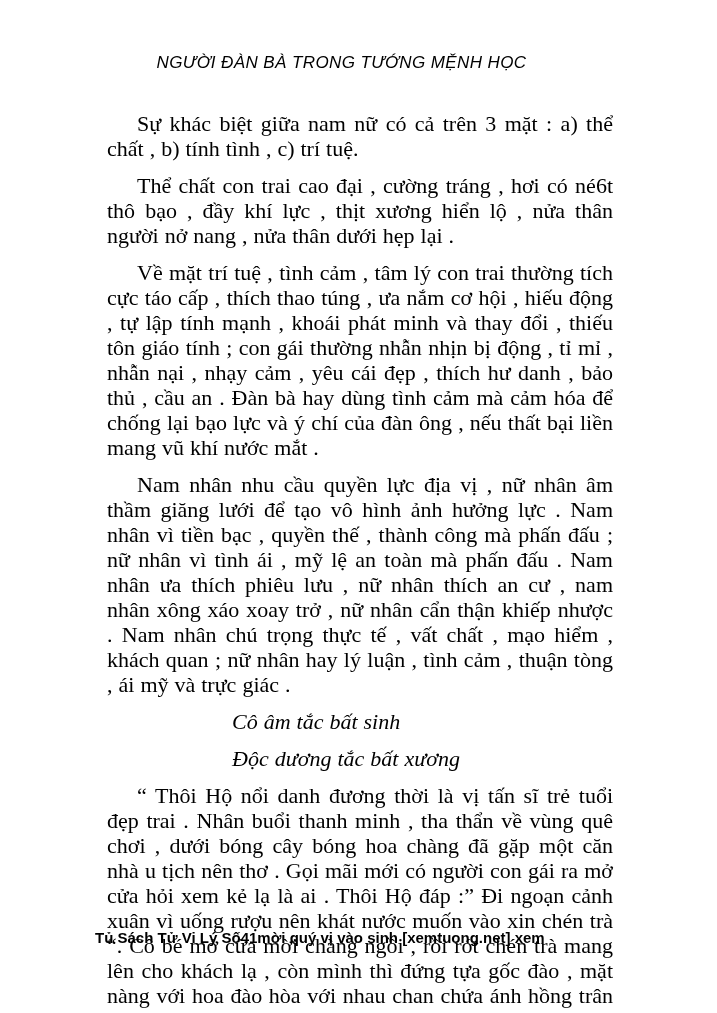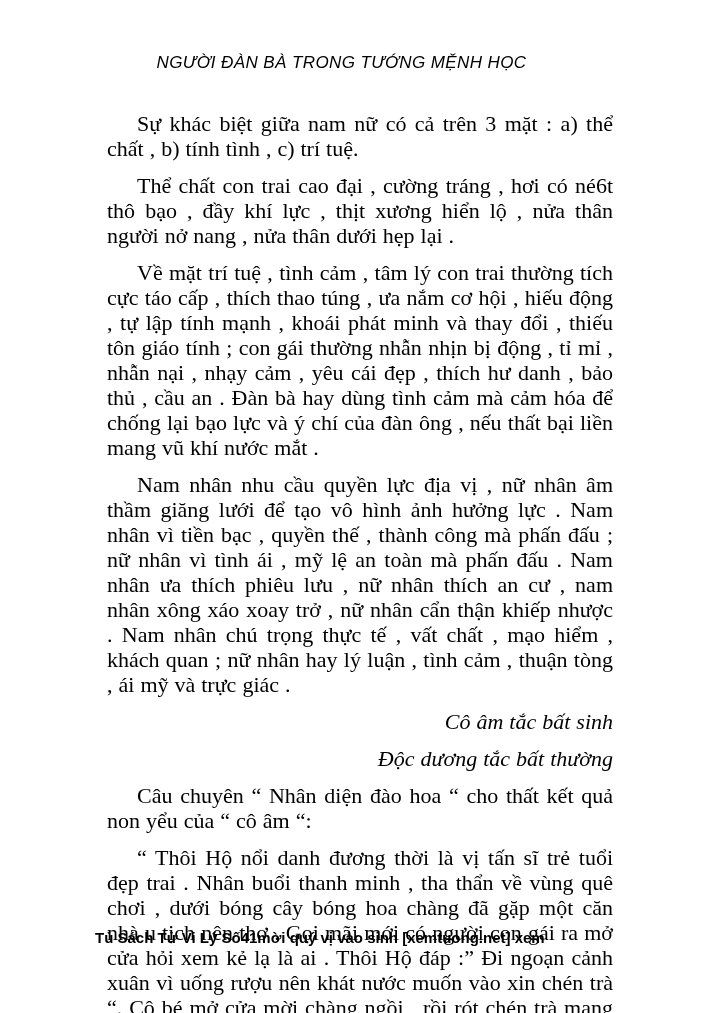--- a/index.html
+++ b/index.html
@@ -33,21 +33,21 @@
   }
   .para {
     margin: 12px;
     font-size: 22px;
     line-height: 25px;
     text-align: justify;
     text-indent: 30px;
     word-spacing: 0.5px;
   }
   .para.verse {
-    text-align: right;
+    text-align: left;
     text-indent: 0;
     padding-left: 125px;
     font-style: italic;
   }
   .footer {
     position: absolute;
     left: 95px;
     right: 18px;
     top: 929px;
     display: flex;
@@ -64,22 +64,21 @@
 <body>
 
 <div class="page-title">NGƯỜI ĐÀN BÀ TRONG TƯỚNG MỆNH HỌC</div>
 
 <div class="body-col">
     <p class="para normal">Sự khác biệt giữa nam nữ có cả trên 3 mặt : a) thể chất , b) tính tình , c) trí tuệ.</p>
     <p class="para normal">Thể chất con trai cao đại , cường tráng , hơi có né6t thô bạo , đầy khí lực , thịt xương hiển lộ , nửa thân người nở nang , nửa thân dưới hẹp lại .</p>
     <p class="para normal">Về mặt trí tuệ , tình cảm , tâm lý con trai thường tích cực táo cấp , thích thao túng , ưa nắm cơ hội , hiếu động , tự lập tính mạnh , khoái phát minh và thay đổi , thiếu tôn giáo tính ; con gái thường nhẫn nhịn bị động , tỉ mỉ , nhẫn nại , nhạy cảm , yêu cái đẹp , thích hư danh , bảo thủ , cầu an . Đàn bà hay dùng tình cảm mà cảm hóa để chống lại bạo lực và ý chí của đàn ông , nếu thất bại liền mang vũ khí nước mắt .</p>
     <p class="para normal">Nam nhân nhu cầu quyền lực địa vị , nữ nhân âm thầm giăng lưới để tạo vô hình ảnh hưởng lực . Nam nhân vì tiền bạc , quyền thế , thành công mà phấn đấu ; nữ nhân vì tình ái , mỹ lệ an toàn mà phấn đấu . Nam nhân ưa thích phiêu lưu , nữ nhân thích an cư , nam nhân xông xáo xoay trở , nữ nhân cẩn thận khiếp nhược . Nam nhân chú trọng thực tế , vất chất , mạo hiểm , khách quan ; nữ nhân hay lý luận , tình cảm , thuận tòng , ái mỹ và trực giác .</p>
     <p class="para verse">Cô âm tắc bất sinh</p>
-    <p class="para verse">Độc dương tắc bất thường</p>
-    <p class="para normal">Câu chuyên “ Nhân diện đào hoa “ cho thất kết quả non yểu của “ cô âm “:</p>
+    <p class="para verse">Độc dương tắc bất xương</p>
     <p class="para normal">“ Thôi Hộ nổi danh đương thời là vị tấn sĩ trẻ tuổi đẹp trai . Nhân buổi thanh minh , tha thẩn về vùng quê chơi , dưới bóng cây bóng hoa chàng đã gặp một căn nhà u tịch nên thơ . Gọi mãi mới có người con gái ra mở cửa hỏi xem kẻ lạ là ai . Thôi Hộ đáp :” Đi ngoạn cảnh xuân vì uống rượu nên khát nước muốn vào xin chén trà “. Cô bé mở cửa mời chàng ngồi , rồi rót chén trà mang lên cho khách lạ , còn mình thì đứng tựa gốc đào , mặt nàng với hoa đào hòa với nhau chan chứa ánh hồng trân trân nhìn Thôi Hộ . Lúc chia tay , cả hai cũng tỏ vẻ bịn rịn , nhưng cả hai cùng</p>
   </div>
 
 <div class="footer">
   <span class="left">Tủ Sách Tử Vi Lý Số</span>
   <span class="center">41</span>
   <span class="right">mời quý vị vào sinh [xemtuong.net] xem</span>
 </div>
 
 </body></html>

